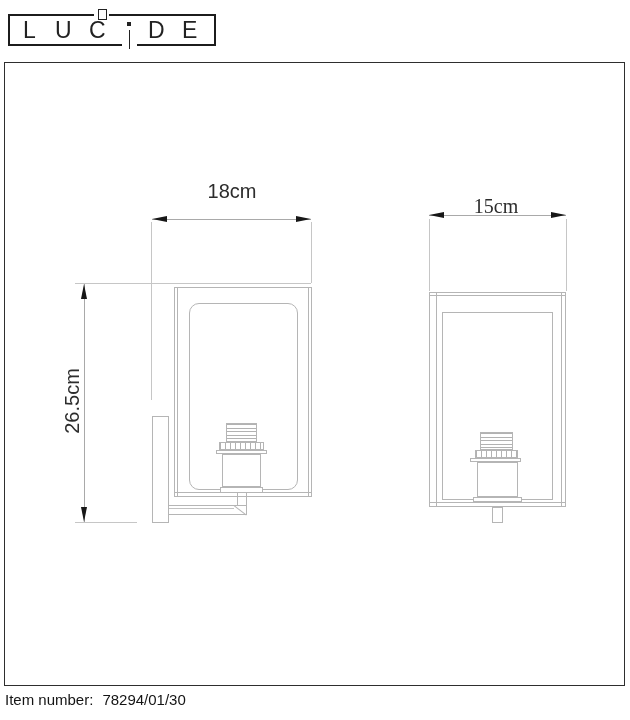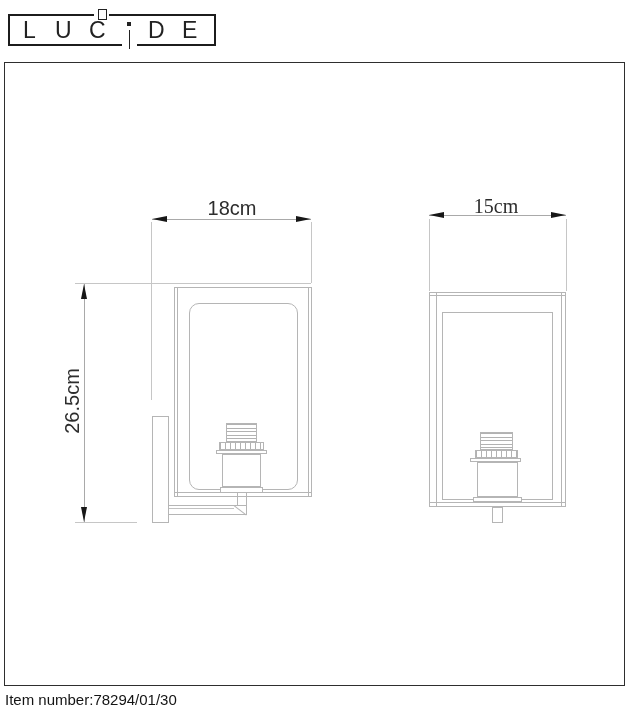--- a/index.html
+++ b/index.html
@@ -26,21 +26,21 @@
   .fillw{background:#fff;}
   .dim-label{position:absolute;color:#2d2d2d;font-size:20px;line-height:22px;text-align:center;}
   .arr{position:absolute;width:0;height:0;}
   .arr-left{border-top:3px solid transparent;border-bottom:3px solid transparent;border-right:15px solid #171717;}
   .arr-right{border-top:3px solid transparent;border-bottom:3px solid transparent;border-left:15px solid #171717;}
   .arr-up{border-left:3px solid transparent;border-right:3px solid transparent;border-bottom:15px solid #171717;}
   .arr-down{border-left:3px solid transparent;border-right:3px solid transparent;border-top:15px solid #171717;}
   .threads{background:#fff repeating-linear-gradient(to bottom,#b2b2b2 0 1px,transparent 1px 3.6px);}
   .ticks{background:#fff repeating-linear-gradient(to right,#b2b2b2 0 1px,transparent 1px 5px);}
   .footer-text{position:absolute;left:5px;top:691px;font-size:15px;color:#141414;}
-  .footer-text .val{}
+  .footer-text .val{margin-left:9px;}
   .diag{position:absolute;height:1px;background:#b5b5b5;transform-origin:left top;}
 </style>
 </head>
 <body>
 
 <div class="page">
 
   <div class="logo-box">
     <span class="logo-letter" style="left:13px;">L</span>
     <span class="logo-letter" style="left:45px;">U</span>
@@ -51,21 +51,21 @@
     <div class="logo-patch" style="left:84px;top:-2.5px;width:15px;height:3px;"></div>
     <div class="logo-cdot"></div>
 
     <div class="logo-patch" style="left:112px;top:27.5px;width:15px;height:4px;"></div>
     <div class="logo-idot"></div>
     <div class="logo-istem"></div>
   </div>
 
   <div class="content-frame"></div>
 
-  <div class="dim-label" style="left:200px;top:197px;width:64px;">18cm</div>
+  <div class="dim-label" style="left:200px;top:180px;width:64px;">18cm</div>
   <div class="hline" style="left:152px;top:218.5px;width:159px;"></div>
   <div class="arr arr-left" style="left:152px;top:215.5px;"></div>
   <div class="arr arr-right" style="left:296px;top:215.5px;"></div>
   <div class="vline ext" style="left:151px;top:222px;height:178px;"></div>
   <div class="vline ext" style="left:310.5px;top:222px;height:61px;"></div>
 
   <div class="dim-label" style="left:27px;top:390px;width:90px;transform:rotate(-90deg);">26.5cm</div>
   <div class="vline" style="left:83.5px;top:284px;height:238px;"></div>
   <div class="arr arr-up" style="left:80.5px;top:284px;"></div>
   <div class="arr arr-down" style="left:80.5px;top:507px;"></div>

